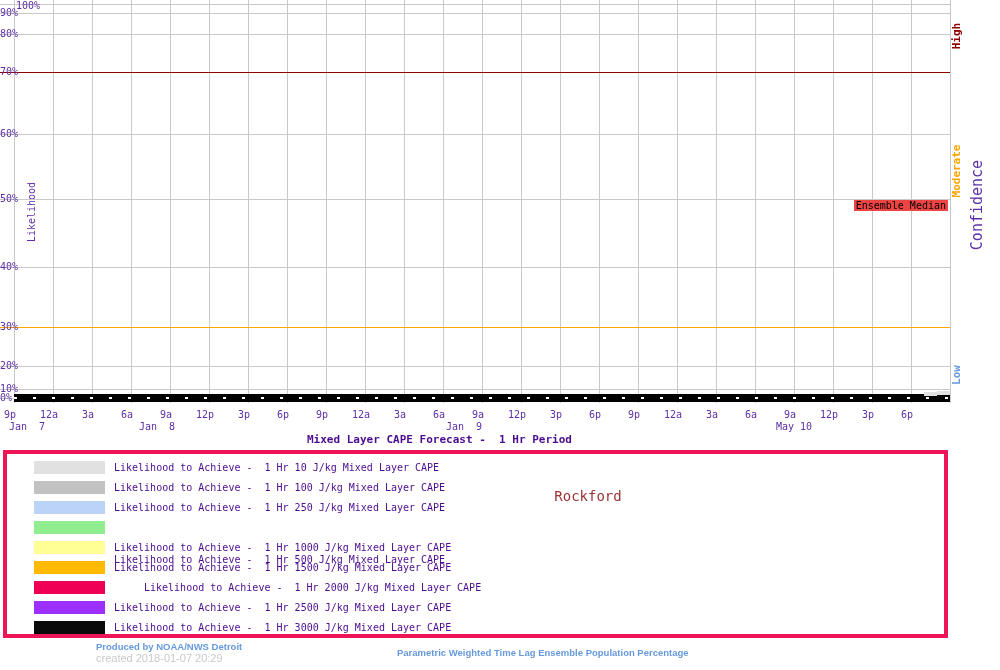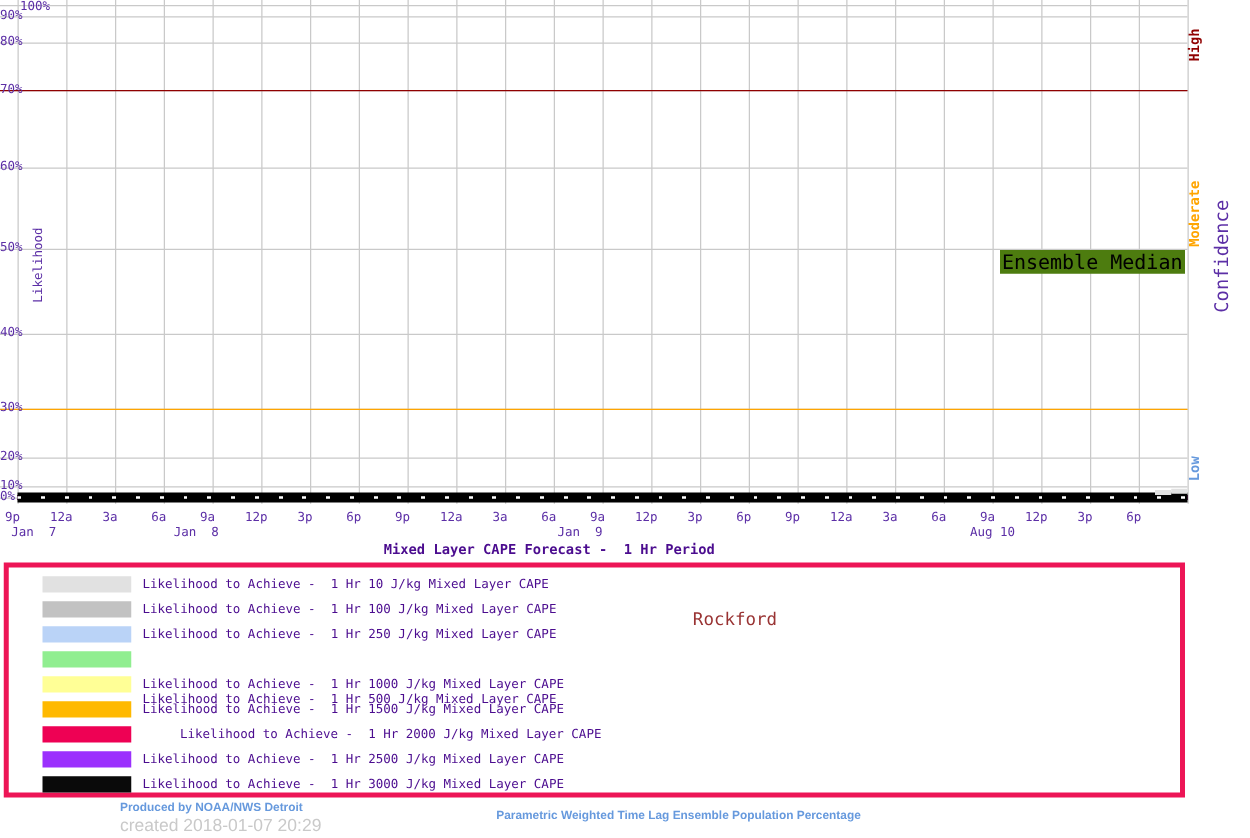--- a/index.html
+++ b/index.html
@@ -12,30 +12,30 @@
   .ylab{position:absolute;left:0;font-size:10px;line-height:11px;color:#5C2FA6;z-index:5;}
   .xaxis{position:absolute;left:0;top:407px;width:1000px;height:30px;}
   .xlab{position:absolute;top:2px;font-size:10px;color:#5C2FA6;transform:translateX(-50%);white-space:pre;}
   .datelab{position:absolute;top:14px;font-size:10px;color:#5C2FA6;transform:translateX(-50%);white-space:pre;}
   .vtext{position:absolute;transform:translate(-50%,-50%) rotate(-90deg);white-space:nowrap;}
   .lik{font-size:10px;color:#5C2FA6;}
   .conf{font-size:15px;color:#5C2FA6;}
   .confband{font-size:11px;font-weight:bold;}
   .bar{position:absolute;}
   .meddash{position:absolute;height:2px;background:repeating-linear-gradient(to right,#fff 0 3px,transparent 3px 19px);}
-  .ensmed{position:absolute;right:52px;top:200px;font-size:16px;color:#000;background:#4d7c0f;padding:0 2px;z-index:6;}
+  .ensmed{position:absolute;right:52px;top:200px;font-size:10px;color:#000;background:#ef4444;padding:0 2px;z-index:6;}
   .title{position:absolute;left:307px;top:433px;font-size:11px;font-weight:bold;color:#4B0C8F;white-space:pre;}
   .legend{position:absolute;left:3px;top:450px;width:937px;height:180px;border:4px solid #ED1556;background:#fff;}
   .lswatch{position:absolute;left:27px;width:71px;height:13px;}
   .ltext{position:absolute;left:107px;font-size:10px;line-height:13px;color:#4B0C8F;white-space:pre;}
   .rockford{position:absolute;left:506px;top:34px;width:150px;text-align:center;
             font-size:14px;color:#993333;}
   .footer-produced{position:absolute;left:96px;top:641px;font-size:9.5px;font-weight:bold;color:#6699DD;
             font-family:"Liberation Sans",sans-serif;}
-  .footer-created{position:absolute;left:96px;top:652px;font-size:14px;color:#C9C9C9;
+  .footer-created{position:absolute;left:96px;top:652px;font-size:11px;color:#C9C9C9;
             font-family:"Liberation Sans",sans-serif;}
   .footer-method{position:absolute;left:397px;top:647px;font-size:9.5px;font-weight:bold;color:#6699DD;
             font-family:"Liberation Sans",sans-serif;}
 </style>
 </head>
 <body>
 
 <div class="stage">
 
   <div class="plot" id="plot">
@@ -130,21 +130,21 @@
       <div class="xlab" style="left: 673px;">12a</div>
       <div class="xlab" style="left: 712px;">3a</div>
       <div class="xlab" style="left: 751px;">6a</div>
       <div class="xlab" style="left: 790px;">9a</div>
       <div class="xlab" style="left: 829px;">12p</div>
       <div class="xlab" style="left: 868px;">3p</div>
       <div class="xlab" style="left: 907px;">6p</div>
       <div class="datelab" style="left: 27px;">Jan  7</div>
       <div class="datelab" style="left: 157px;">Jan  8</div>
       <div class="datelab" style="left: 464px;">Jan  9</div>
-      <div class="datelab" style="left: 794px;">Aug 10</div>
+      <div class="datelab" style="left: 794px;">May 10</div>
     </div>
 
   <div class="title">Mixed Layer CAPE Forecast -  1 Hr Period</div>
 
   <div class="legend">
     <div id="legend-rows">
         <div class="lswatch" style="top: 7px; background: rgb(225, 225, 225);"></div>
         <div class="ltext" style="top: 7px;">Likelihood to Achieve -  1 Hr 10 J/kg Mixed Layer CAPE</div>
         <div class="lswatch" style="top: 27px; background: rgb(194, 194, 194);"></div>
         <div class="ltext" style="top: 27px;">Likelihood to Achieve -  1 Hr 100 J/kg Mixed Layer CAPE</div>

